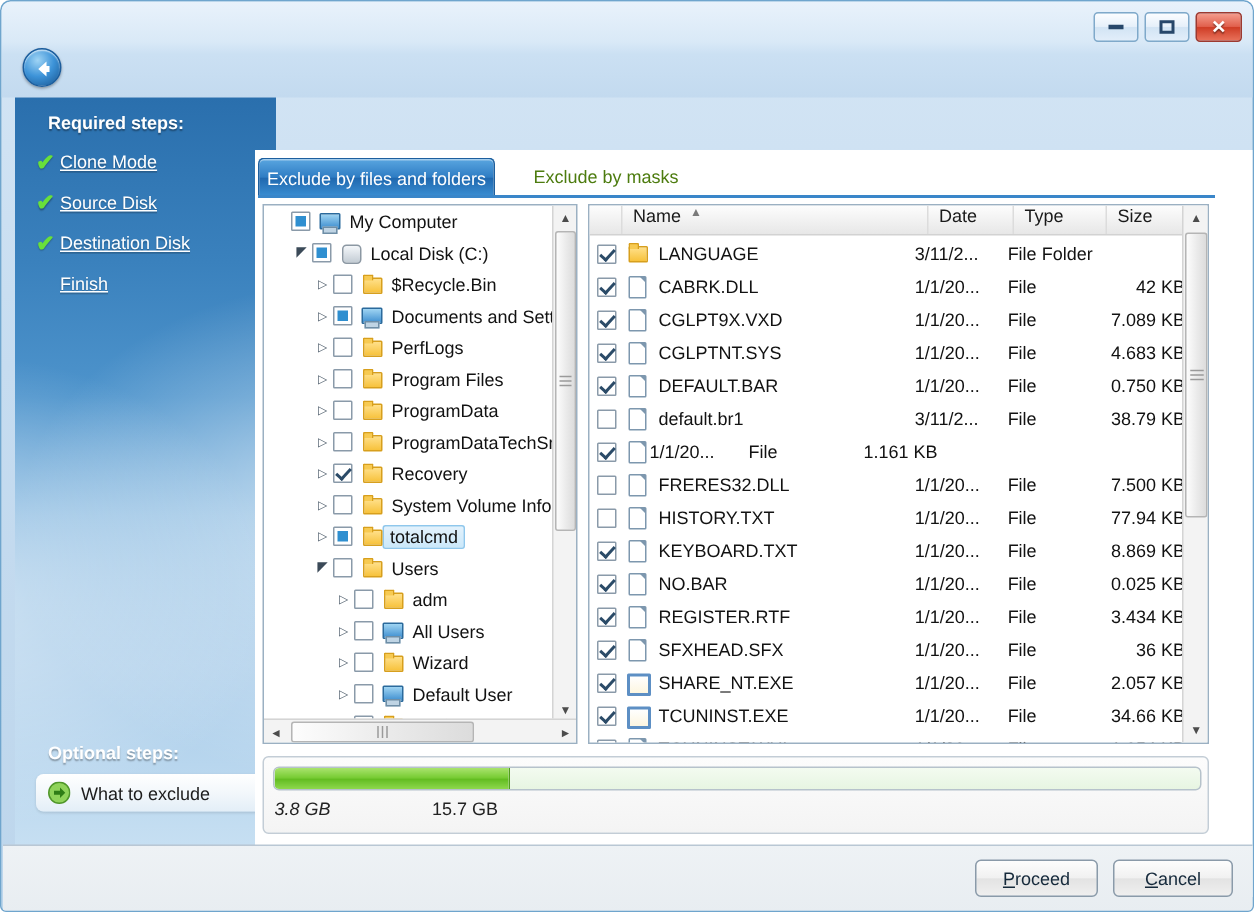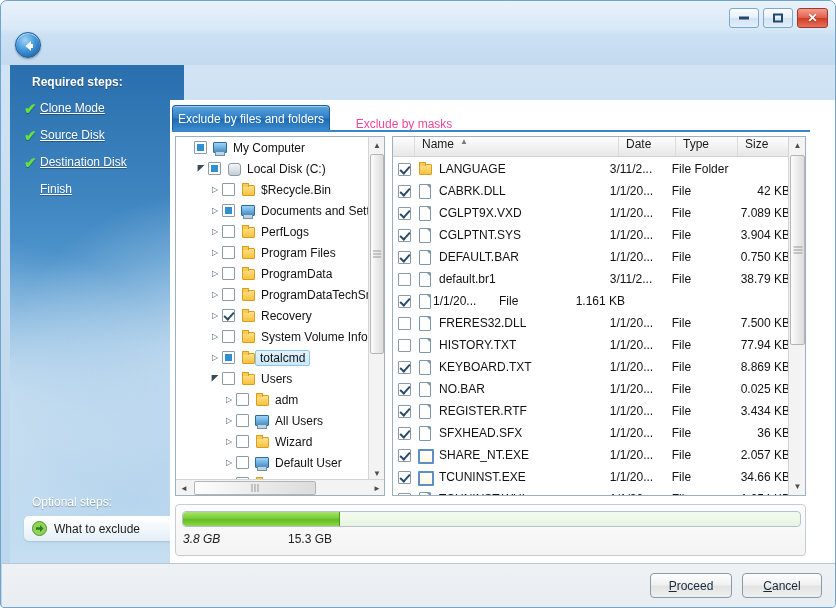--- a/index.html
+++ b/index.html
@@ -82,21 +82,21 @@
     font-size: 15px; font-weight: bold; line-height: 1;
     text-shadow: 0 1px 1px rgba(0,0,0,.3);
   }
   .step .slabel {
     color: #ffffff; font-size: 12px;
     text-decoration: underline; cursor: pointer;
     text-shadow: 0 1px 1px rgba(0,0,0,.28);
   }
   #sidebar-opt-head {
     position: absolute; left: 22px; bottom: 54px;
-    font-size: 12px; font-weight: normal; color: #ffffff;
+    font-size: 12px; font-weight: bold; color: #ffffff;
     text-shadow: 0 1px 1px rgba(0,0,0,.3);
   }
   #opt-item {
     position: absolute; left: 14px; bottom: 22px; width: 164px; height: 25px;
     border-radius: 5px 0 0 5px;
     background: linear-gradient(180deg,#ffffff 0%, #f2f7fb 52%, #e3eef7 100%);
     display: flex; align-items: center; cursor: pointer;
     box-shadow: 0 1px 2px rgba(0,0,0,.12);
   }
   #opt-arrow {
@@ -150,23 +150,22 @@
   }
   #tab-files {
     left: 2px; width: 158px;
     background: linear-gradient(180deg,#5aa6e0 0%, #2f7dc4 48%, #2069b0 52%, #3b8ed2 100%);
     color: #ffffff;
     border: 1px solid #1d5f9e; border-bottom: none;
     border-radius: 4px 4px 0 0;
     box-shadow: inset 0 1px 0 rgba(255,255,255,.45);
   }
   #tab-masks {
-    left: 164px; width: 140px; color: #ec4899;
+    left: 164px; width: 140px; color: #4d7c0f;
     background: transparent;
-    align-items: flex-end;
   }
   #tabbody {
     position: absolute; left: 2px; top: 30px; width: 638px; height: 390px;
     background: #ffffff;
     border-top: 2px solid #3a86c9;
   }
 
   
   #treepane {
     position: absolute; left: 3px; top: 4px; width: 210px; height: 360px;
@@ -579,21 +578,21 @@
               <span class="c-date">1/1/20...</span>
               <span class="c-type">File</span>
               <span class="c-size">7.089 KB</span>
             </div>
             <div class="lrow">
               <span class="cb checked"></span>
               <span class="ic ic-file"></span>
               <span class="c-name">CGLPTNT.SYS</span>
               <span class="c-date">1/1/20...</span>
               <span class="c-type">File</span>
-              <span class="c-size">3.904 KB</span>
+              <span class="c-size">4.683 KB</span>
             </div>
             <div class="lrow">
               <span class="cb checked"></span>
               <span class="ic ic-file"></span>
               <span class="c-name">DEFAULT.BAR</span>
               <span class="c-date">1/1/20...</span>
               <span class="c-type">File</span>
               <span class="c-size">0.750 KB</span>
             </div>
             <div class="lrow">
@@ -696,21 +695,21 @@
           </div>
           <div class="sb-arrow" style="top:341px;left:0;width:17px">▼</div>
         </div>
       </div>
 
       <div id="spaceblock">
         <div id="bar">
           <div id="bar-used" style="width: 25.5%;"></div>
         </div>
         <div class="spacelabel" id="lbl-used">3.8 GB</div>
-        <div class="spacelabel" id="lbl-free">15.3 GB</div>
+        <div class="spacelabel" id="lbl-free">15.7 GB</div>
       </div>
 
       <div id="legend">
         <div class="lg">
           <span class="swatch sw-used"></span>
           <span>Used space</span>
         </div>
         <span class="lg-gap"></span>
         <div class="lg">
           <span class="swatch sw-free"></span>

